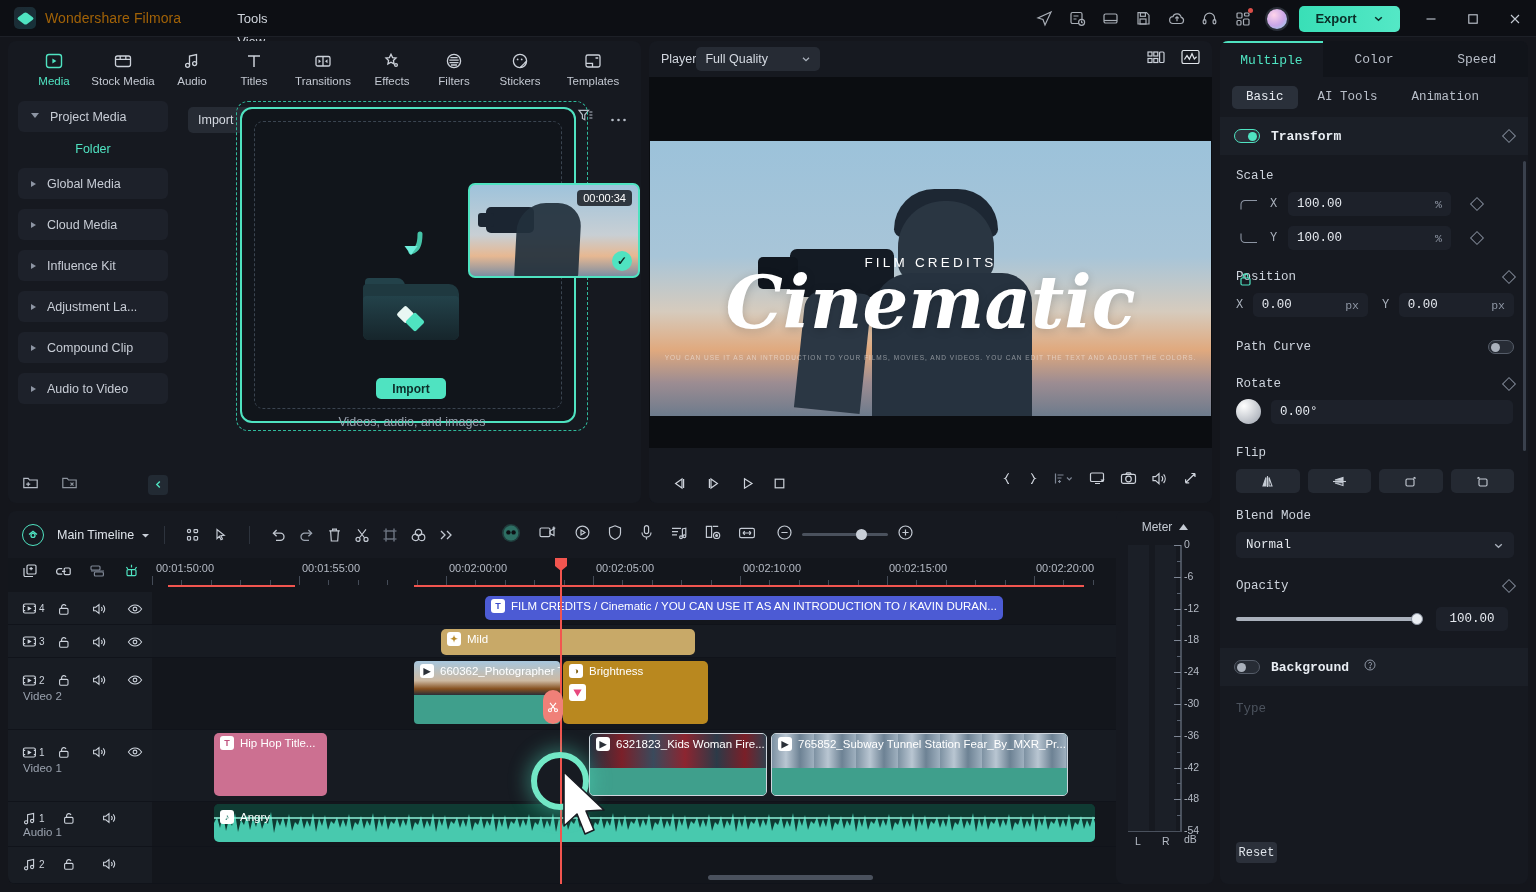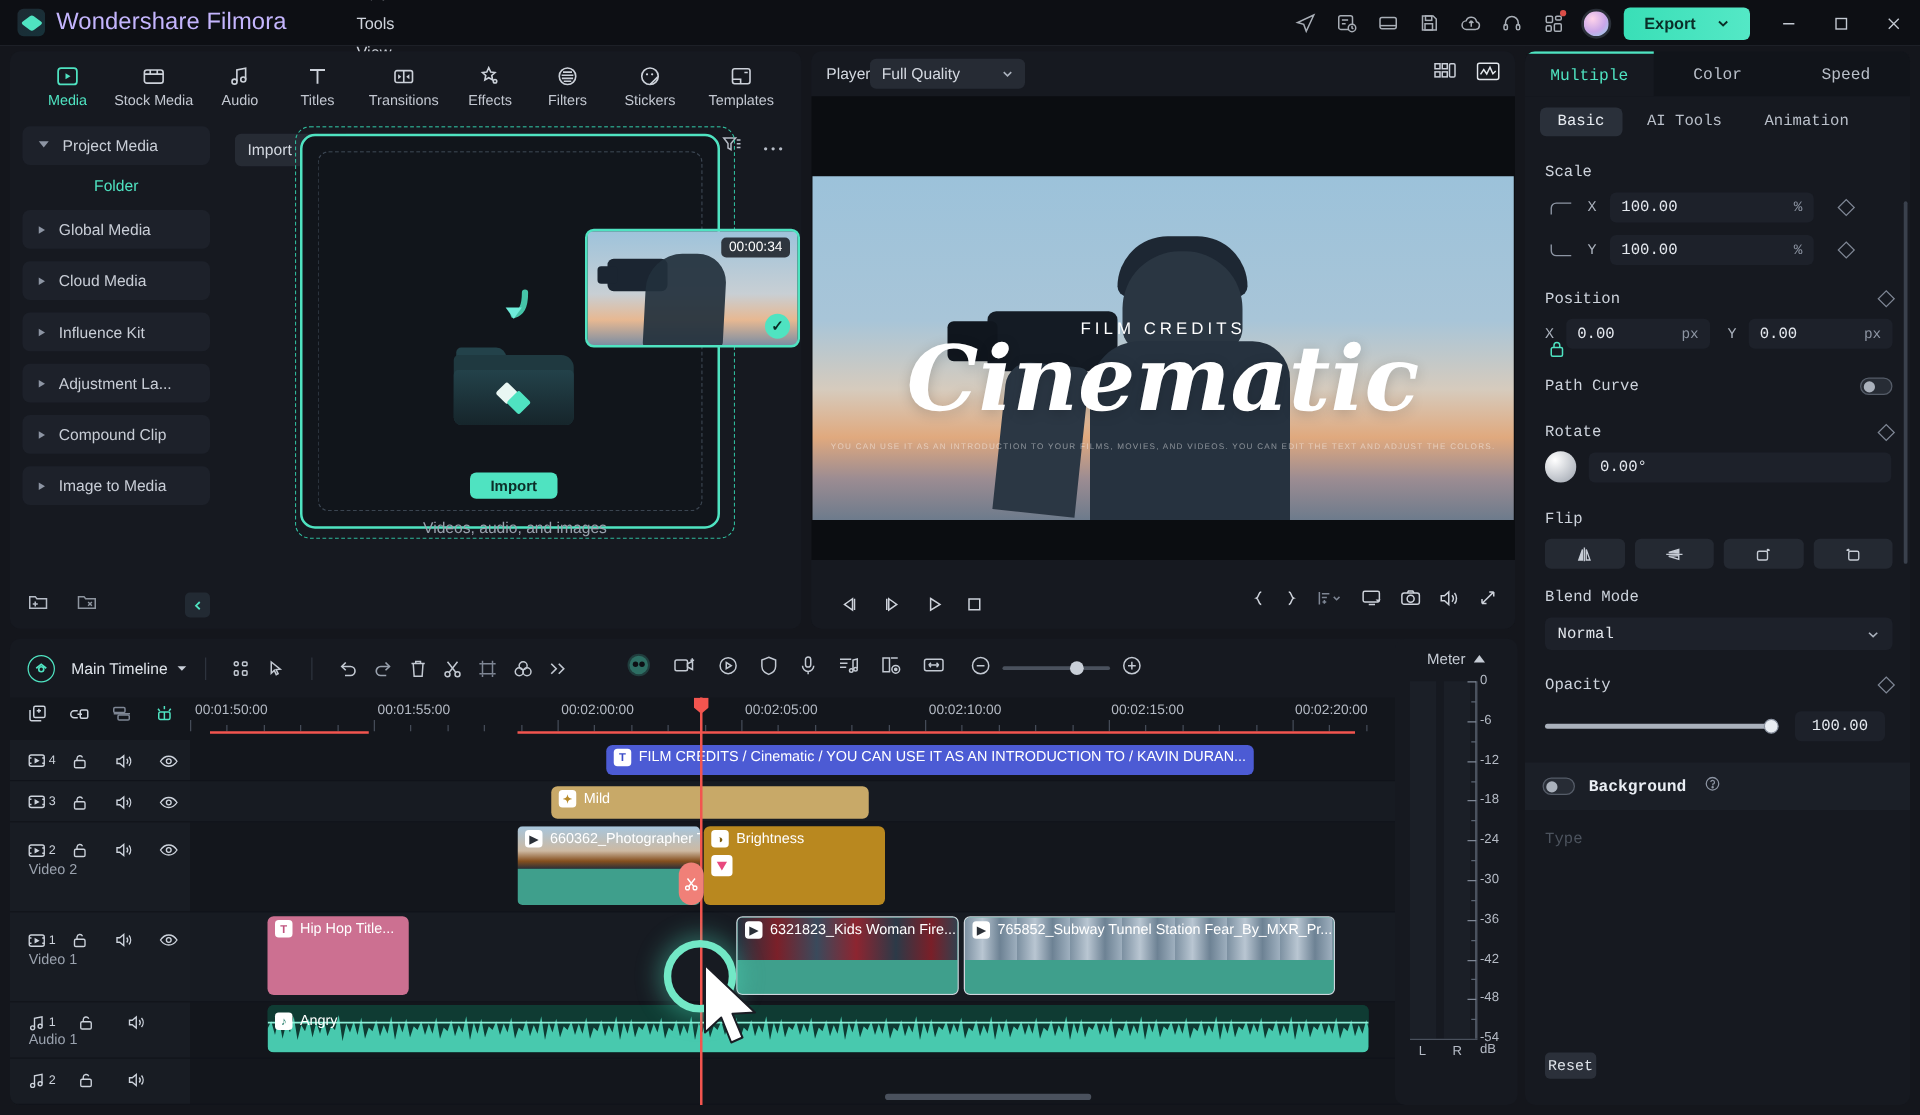--- a/index.html
+++ b/index.html
@@ -17,21 +17,21 @@
     position: absolute; top:0; left:0; width:1536px; height:37px;
     background:#0d0f14; display:flex; align-items:center;
     border-bottom:1px solid #1d2027;
   }
   .logo-box {
     width:22px;height:22px;margin-left:14px;border-radius:5px;
     background:linear-gradient(140deg,#1e2a33,#16323a);
     display:flex;align-items:center;justify-content:center;
   }
   .logo-diamond{ width:11px;height:11px;background:#4fe3c1;transform:rotate(45deg) skew(-8deg,-8deg); border-radius:2px;}
-  .app-title{ margin-left:9px;font-size:19px;color:#c4b5fd; letter-spacing:.1px;}
+  .app-title{ margin-left:9px;font-size:14px;color:#a16207; letter-spacing:.1px;}
   .menubar{ display:flex; margin-left:42px; gap:0px;flex-direction:column;}
   .menubar .mi{ font-size:13px;color:#cfd4dc;padding:4px 14px;border-radius:4px;cursor:default;}
   .tb-right{ position:absolute; right:0; top:0; height:37px; display:flex; align-items:center; gap:0px;}
   .tb-icon{ width:33px;height:33px;display:flex;align-items:center;justify-content:center;opacity:.85;position:relative;}
   .tb-icon svg{ display:block;}
   .reddot{position:absolute;top:6px;right:6px;width:5px;height:5px;border-radius:50%;background:#ff5a52;}
   .avatar{width:24px;height:24px;border-radius:50%;
     background:radial-gradient(circle at 35% 30%,#ffd4ea,#c9a6e8 55%,#8fd4e8);
     border:2px solid #2a2f38; margin:0 6px;}
   .export-btn{
@@ -446,21 +446,21 @@
         <div class="folder-item">
           <div class="tri"></div>
             <span>Adjustment La...</span>
           </div>
         <div class="folder-item">
           <div class="tri"></div>
             <span>Compound Clip</span>
           </div>
         <div class="folder-item">
           <div class="tri"></div>
-            <span>Image to Media</span>
+            <span>Audio to Video</span>
           </div>
 
         <div class="mp-left-bottom">
           <div>
             <svg width="17" height="17" viewBox="0 0 17 17" fill="none" stroke="#b6bcc6" stroke-width="1.2">
                 <path d="M1.8 13.6V4.3h4.4l1.3 1.7h7.7v7.6z"></path>
                 <path d="M4.2 10.2h4M6.2 8.2v4"></path>
               </svg></div>
           <div>
             <svg width="17" height="17" viewBox="0 0 17 17" fill="none" stroke="#8e959f" stroke-width="1.2">
@@ -645,20 +645,27 @@
       <div class="tab1 active">Multiple</div>
       <div class="tab1">Color</div>
       <div class="tab1">Speed</div>
     </div>
     <div class="tabs2">
       <div class="tab2 active">Basic</div>
       <div class="tab2">AI Tools</div>
       <div class="tab2">Animation</div>
     </div>
 
+    <div class="sec-head">
+      <div class="toggle">
+          <div class="knob"></div>
+        </div>
+      <div class="sec-title">Transform</div>
+      <div class="diamond kf"></div>
+    </div>
 
     <div style="padding:14px 14px 0 16px">
       <div class="row-lbl">Scale</div>
       <div style="display:flex;align-items:center;margin-top:9px;gap:8px">
         <div style="width:26px;display:flex;flex-direction:column;align-items:center;gap:2px">
           <svg width="20" height="11" viewBox="0 0 20 11" fill="none" stroke="#8d95a3" stroke-width="1.1">
               <path d="M18 1.5H6A4 4 0 0 0 2 5.5v5"></path>
             </svg>
         </div>
         <div style="width:10px;font-size:12px;color:#aab1bc">X</div>

